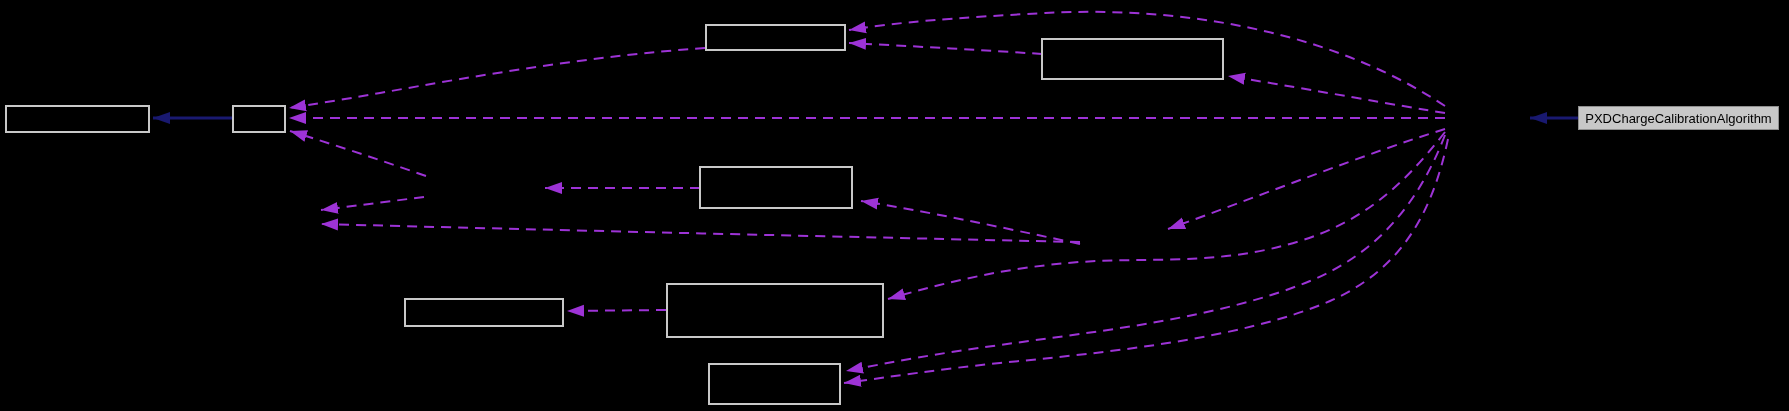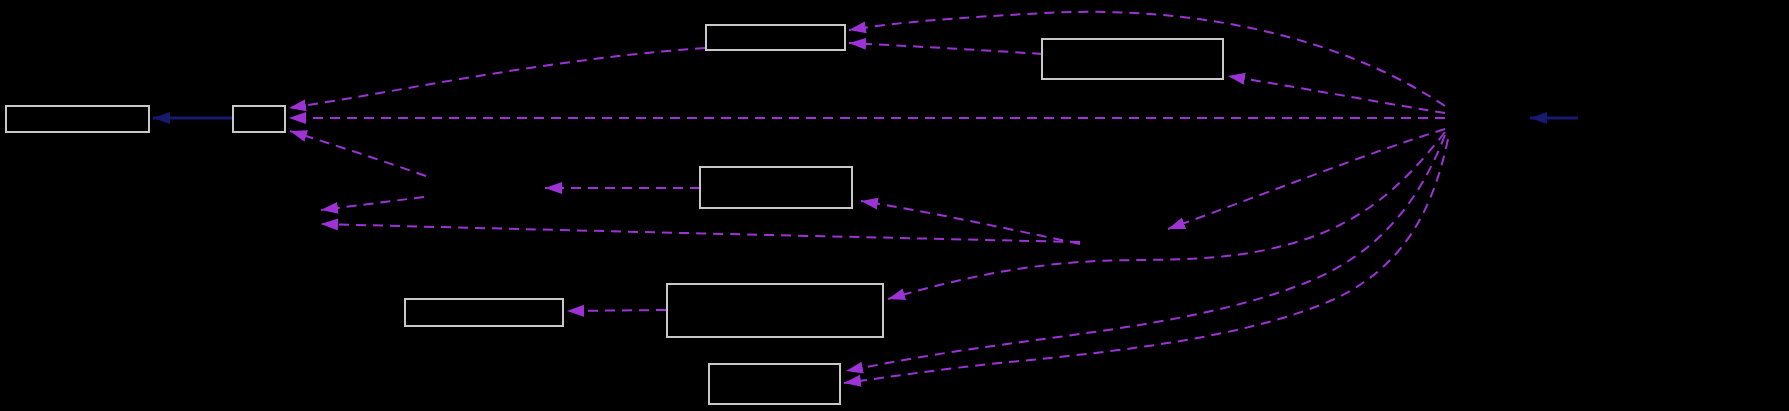--- a/index.html
+++ b/index.html
@@ -71,14 +71,17 @@
 
   <div class="gnode" style="left:5px;   top:105px; width:145px; height:28px;"></div>
   <div class="gnode" style="left:232px; top:105px; width:54px;  height:28px;"></div>
   <div class="gnode" style="left:705px; top:24px;  width:141px; height:27px;"></div>
   <div class="gnode" style="left:1041px;top:38px;  width:183px; height:42px;"></div>
   <div class="gnode" style="left:699px; top:166px; width:154px; height:43px;"></div>
   <div class="gnode" style="left:404px; top:298px; width:160px; height:29px;"></div>
   <div class="gnode" style="left:666px; top:283px; width:218px; height:55px;"></div>
   <div class="gnode" style="left:708px; top:363px; width:133px; height:42px;"></div>
 
+  <div class="gnode-label" style="left:1578px; top:106px; width:201px; height:24px;">
+    <span>PXDChargeCalibrationAlgorithm</span>
+  </div>
 
 </div>
 
 </body></html>

